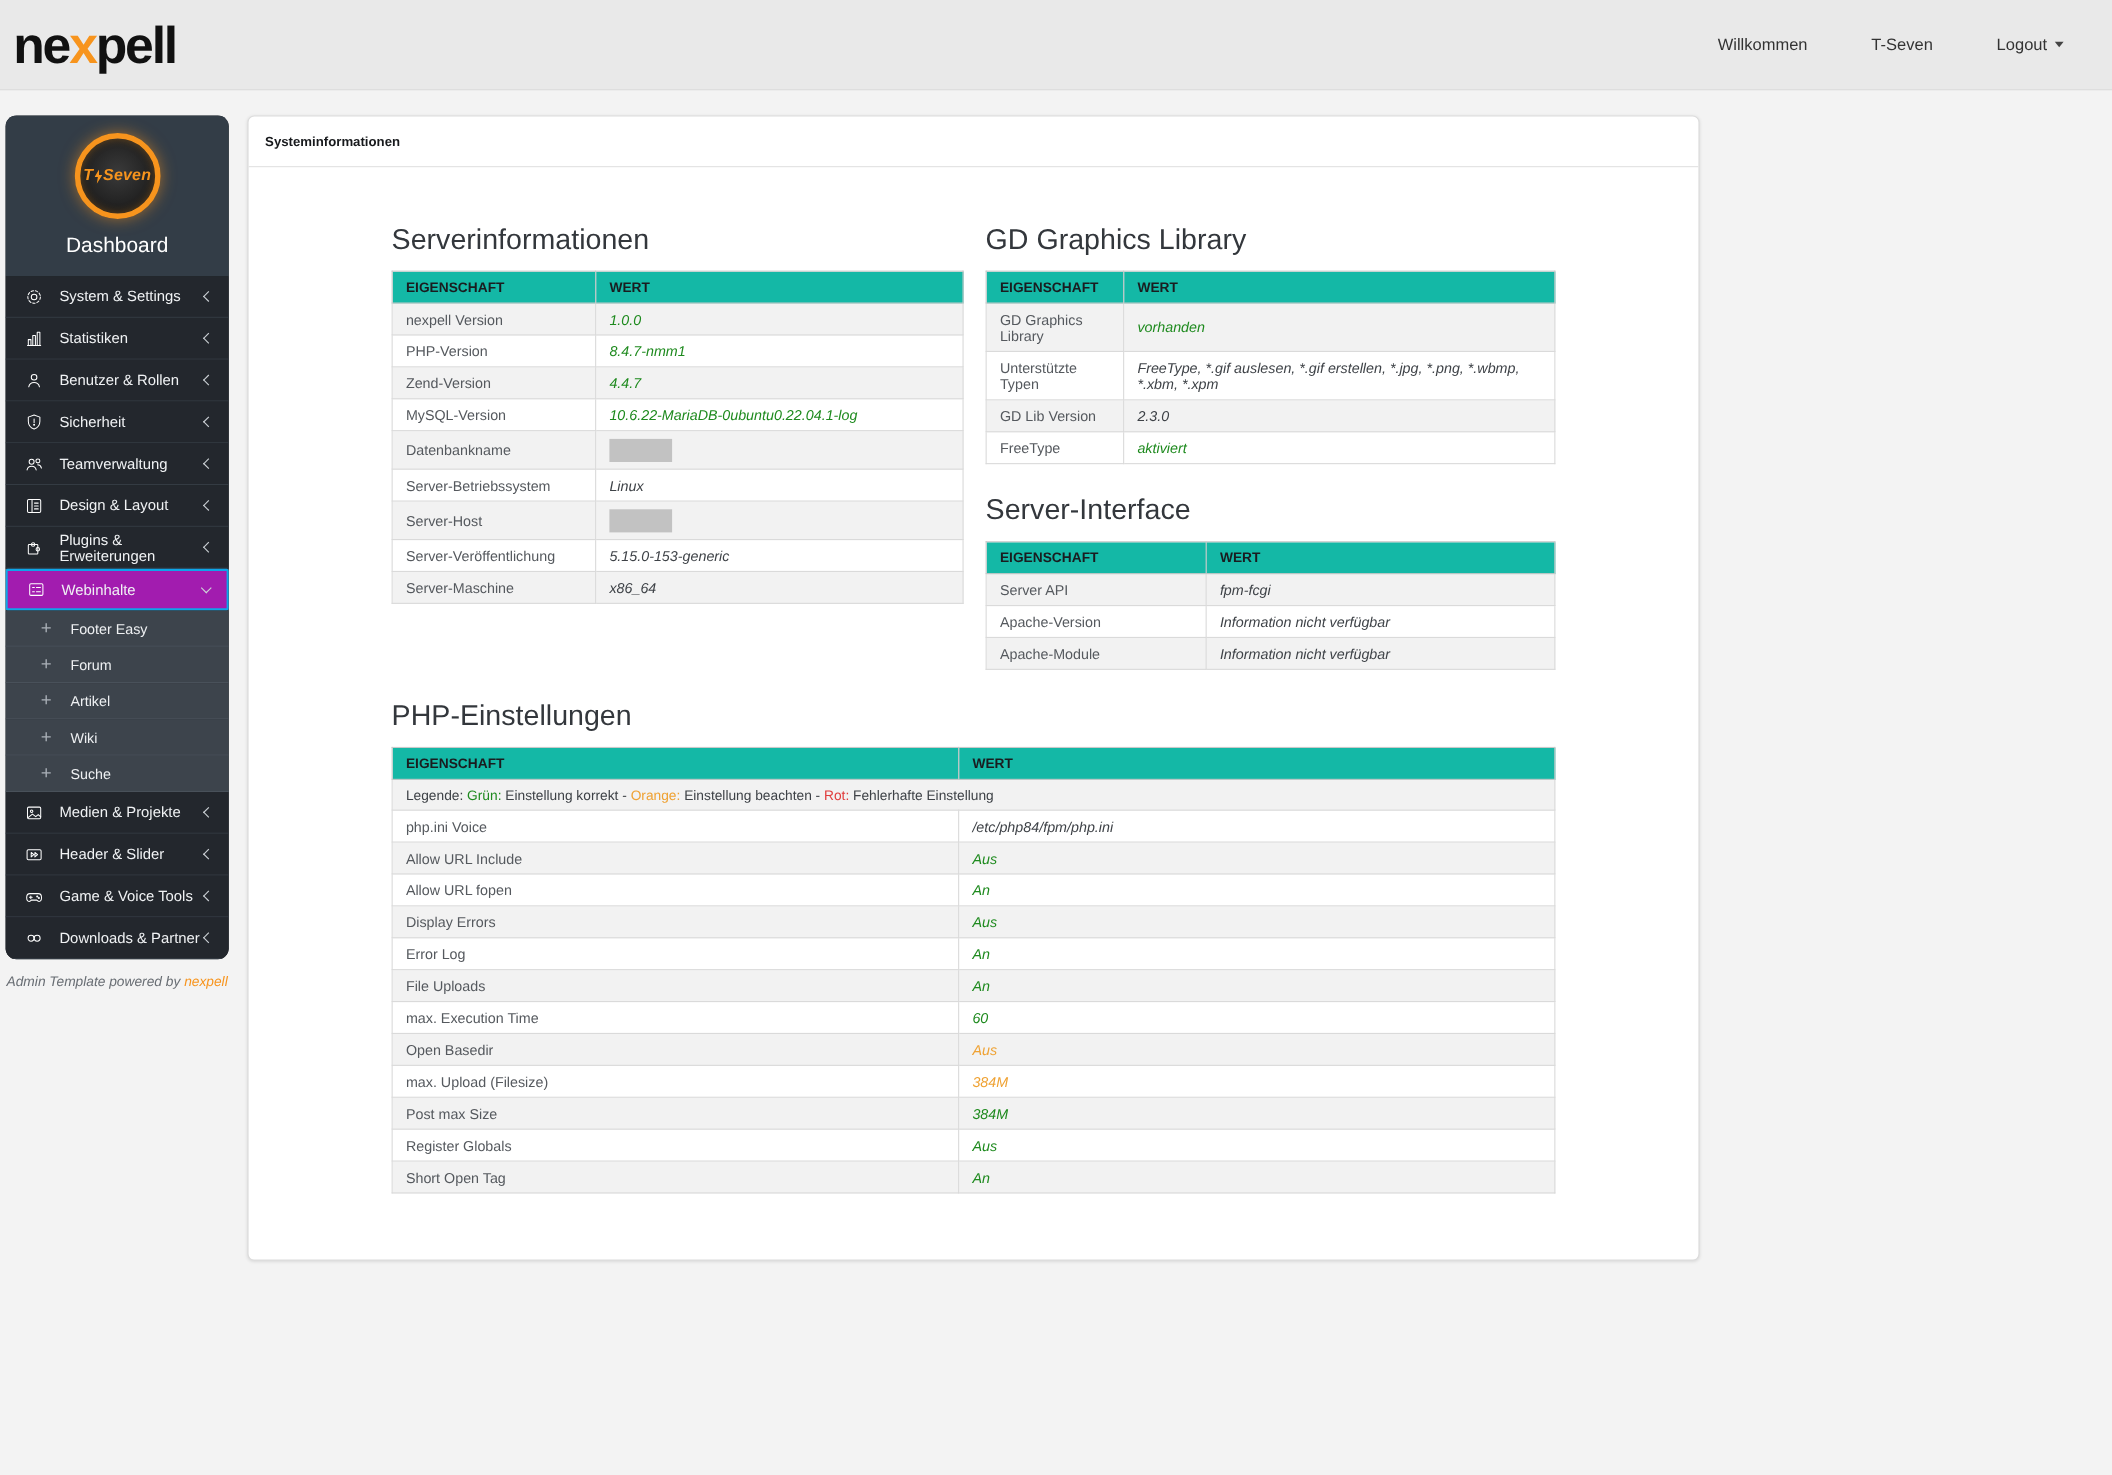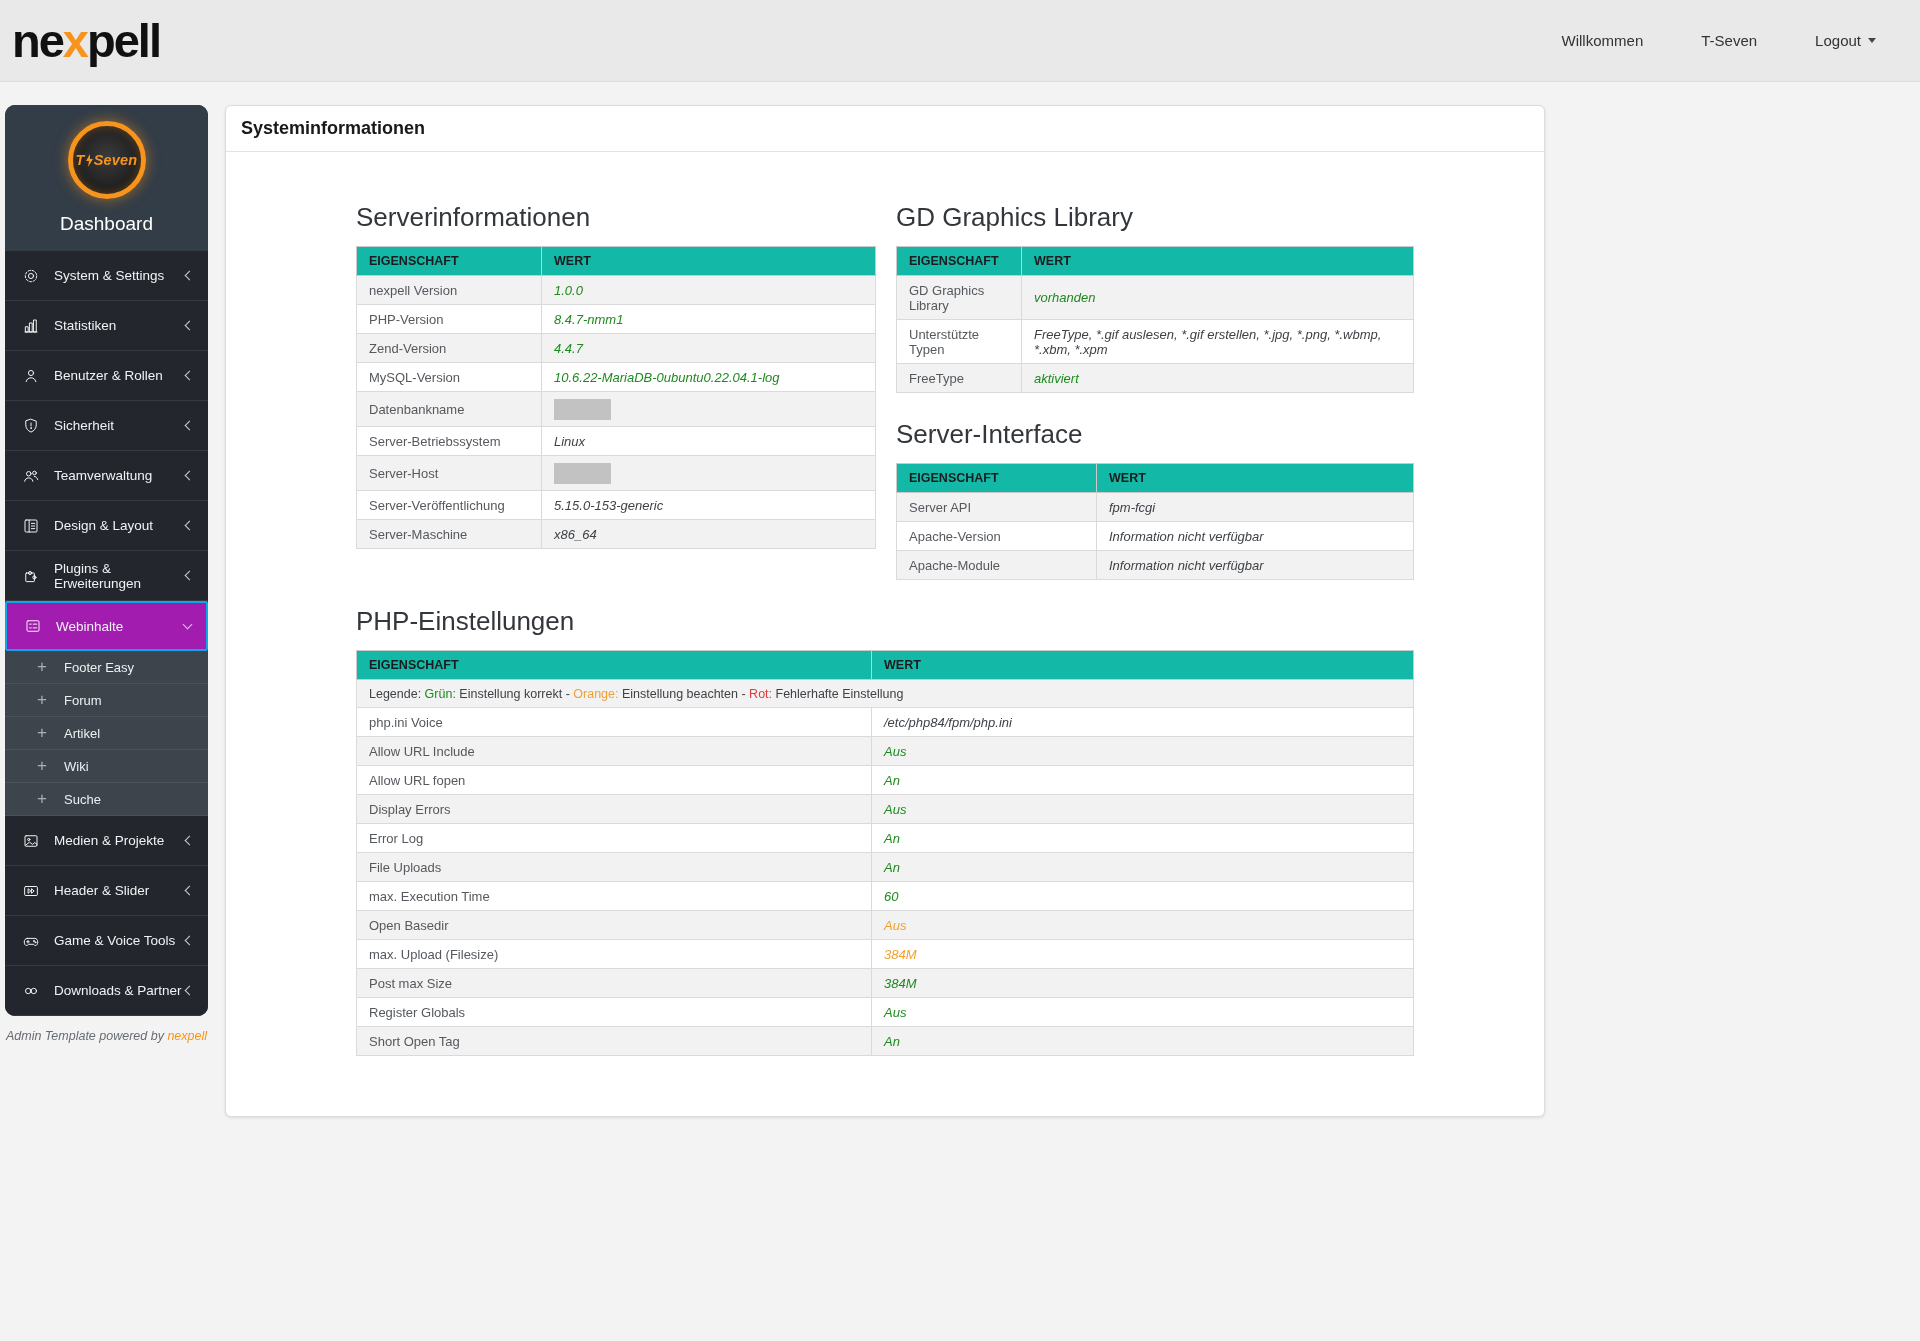--- a/index.html
+++ b/index.html
@@ -32,21 +32,21 @@
     width:78px; height:78px; border-radius:50%; margin:0 auto;
     background:radial-gradient(circle at 50% 45%, #3a3a3a 0%, #1d1d1d 70%);
     border:5px solid #f7941d; box-shadow:0 0 14px rgba(247,148,29,.55), inset 0 0 8px rgba(247,148,29,.35);
     display:flex; align-items:center; justify-content:center;
     color:#f7941d; font-weight:700; font-style:italic; font-size:14.5px; letter-spacing:.2px;
   }
   .badge .bolt { margin:0 1px; display:inline-flex; }
   .side-title { margin-top:14px; font-size:19px; color:#ffffff; font-weight:400; }
 
   .nav-item {
-    height:50px; display:flex; align-items:center;
+    height:38px; display:flex; align-items:center;
     padding:0 13px 0 16px; background:#23272d;
     border-bottom:1px solid #343b43; color:#f0f2f4; font-size:13.5px; cursor:pointer;
   }
   .nav-icon { width:19px; height:19px; margin-right:14px; display:inline-flex; align-items:center; justify-content:center; flex:0 0 19px; }
   .nav-icon svg { width:18px; height:18px; stroke:#ffffff; fill:none; stroke-width:1.25; stroke-linecap:round; stroke-linejoin:round; }
   .nav-label { flex:1; }
   .chev { width:7px; height:7px; border-left:1.8px solid #ccd1d6; border-bottom:1.8px solid #ccd1d6; transform:rotate(45deg); margin-right:2px; }
   .chev.down { transform:rotate(-45deg); margin-top:-3px; }
   .nav-item.active { background:#a21caf; border:2px solid #0ea5e9; border-radius:2px; }
 
@@ -62,21 +62,21 @@
 
   
   .card {
     width:1320px; flex:0 0 1320px; margin-left:17px;
     background:#ffffff; border:1px solid #dcdcdc; border-radius:6px;
     box-shadow:0 1px 3px rgba(0,0,0,.10);
     min-height:966px; padding-bottom:60px;
   }
   .card-head {
     height:46px; display:flex; align-items:center; padding:0 15px;
-    border-bottom:1px solid #e2e2e2; font-weight:700; font-size:18px; color:#17191c;
+    border-bottom:1px solid #e2e2e2; font-weight:700; font-size:12px; color:#17191c;
   }
   .content { width:1058px; margin:0 auto; padding-top:50px; }
   .cols { display:flex; gap:20px; align-items:flex-start; }
   .col-left { width:520px; flex:0 0 520px; }
   .col-right { width:518px; flex:0 0 518px; }
   .section-title { font-size:26px; font-weight:400; color:#33373c; margin:0 0 13px; }
   .mt { margin-top:26px; }
 
   table { width:100%; border-collapse:collapse; font-size:13px; border:1px solid #c3c3c3; }
   th {
@@ -359,20 +359,24 @@
             <tbody>
               <tr>
                   <td class="c1">GD Graphics Library</td>
                   <td><span class="v green">vorhanden</span></td>
                 </tr>
               <tr>
                   <td class="c1">Unterstützte Typen</td>
                   <td><span class="v">FreeType, *.gif auslesen, *.gif erstellen, *.jpg, *.png, *.wbmp, *.xbm, *.xpm</span></td>
                 </tr>
               <tr>
+                  <td class="c1">GD Lib Version</td>
+                  <td><span class="v">2.3.0</span></td>
+                </tr>
+              <tr>
                   <td class="c1">FreeType</td>
                   <td><span class="v green">aktiviert</span></td>
                 </tr>
             </tbody>
           </table>
 
           <h2 class="section-title mt">Server-Interface</h2>
           <table class="t-interface">
             <thead>
               <tr>

